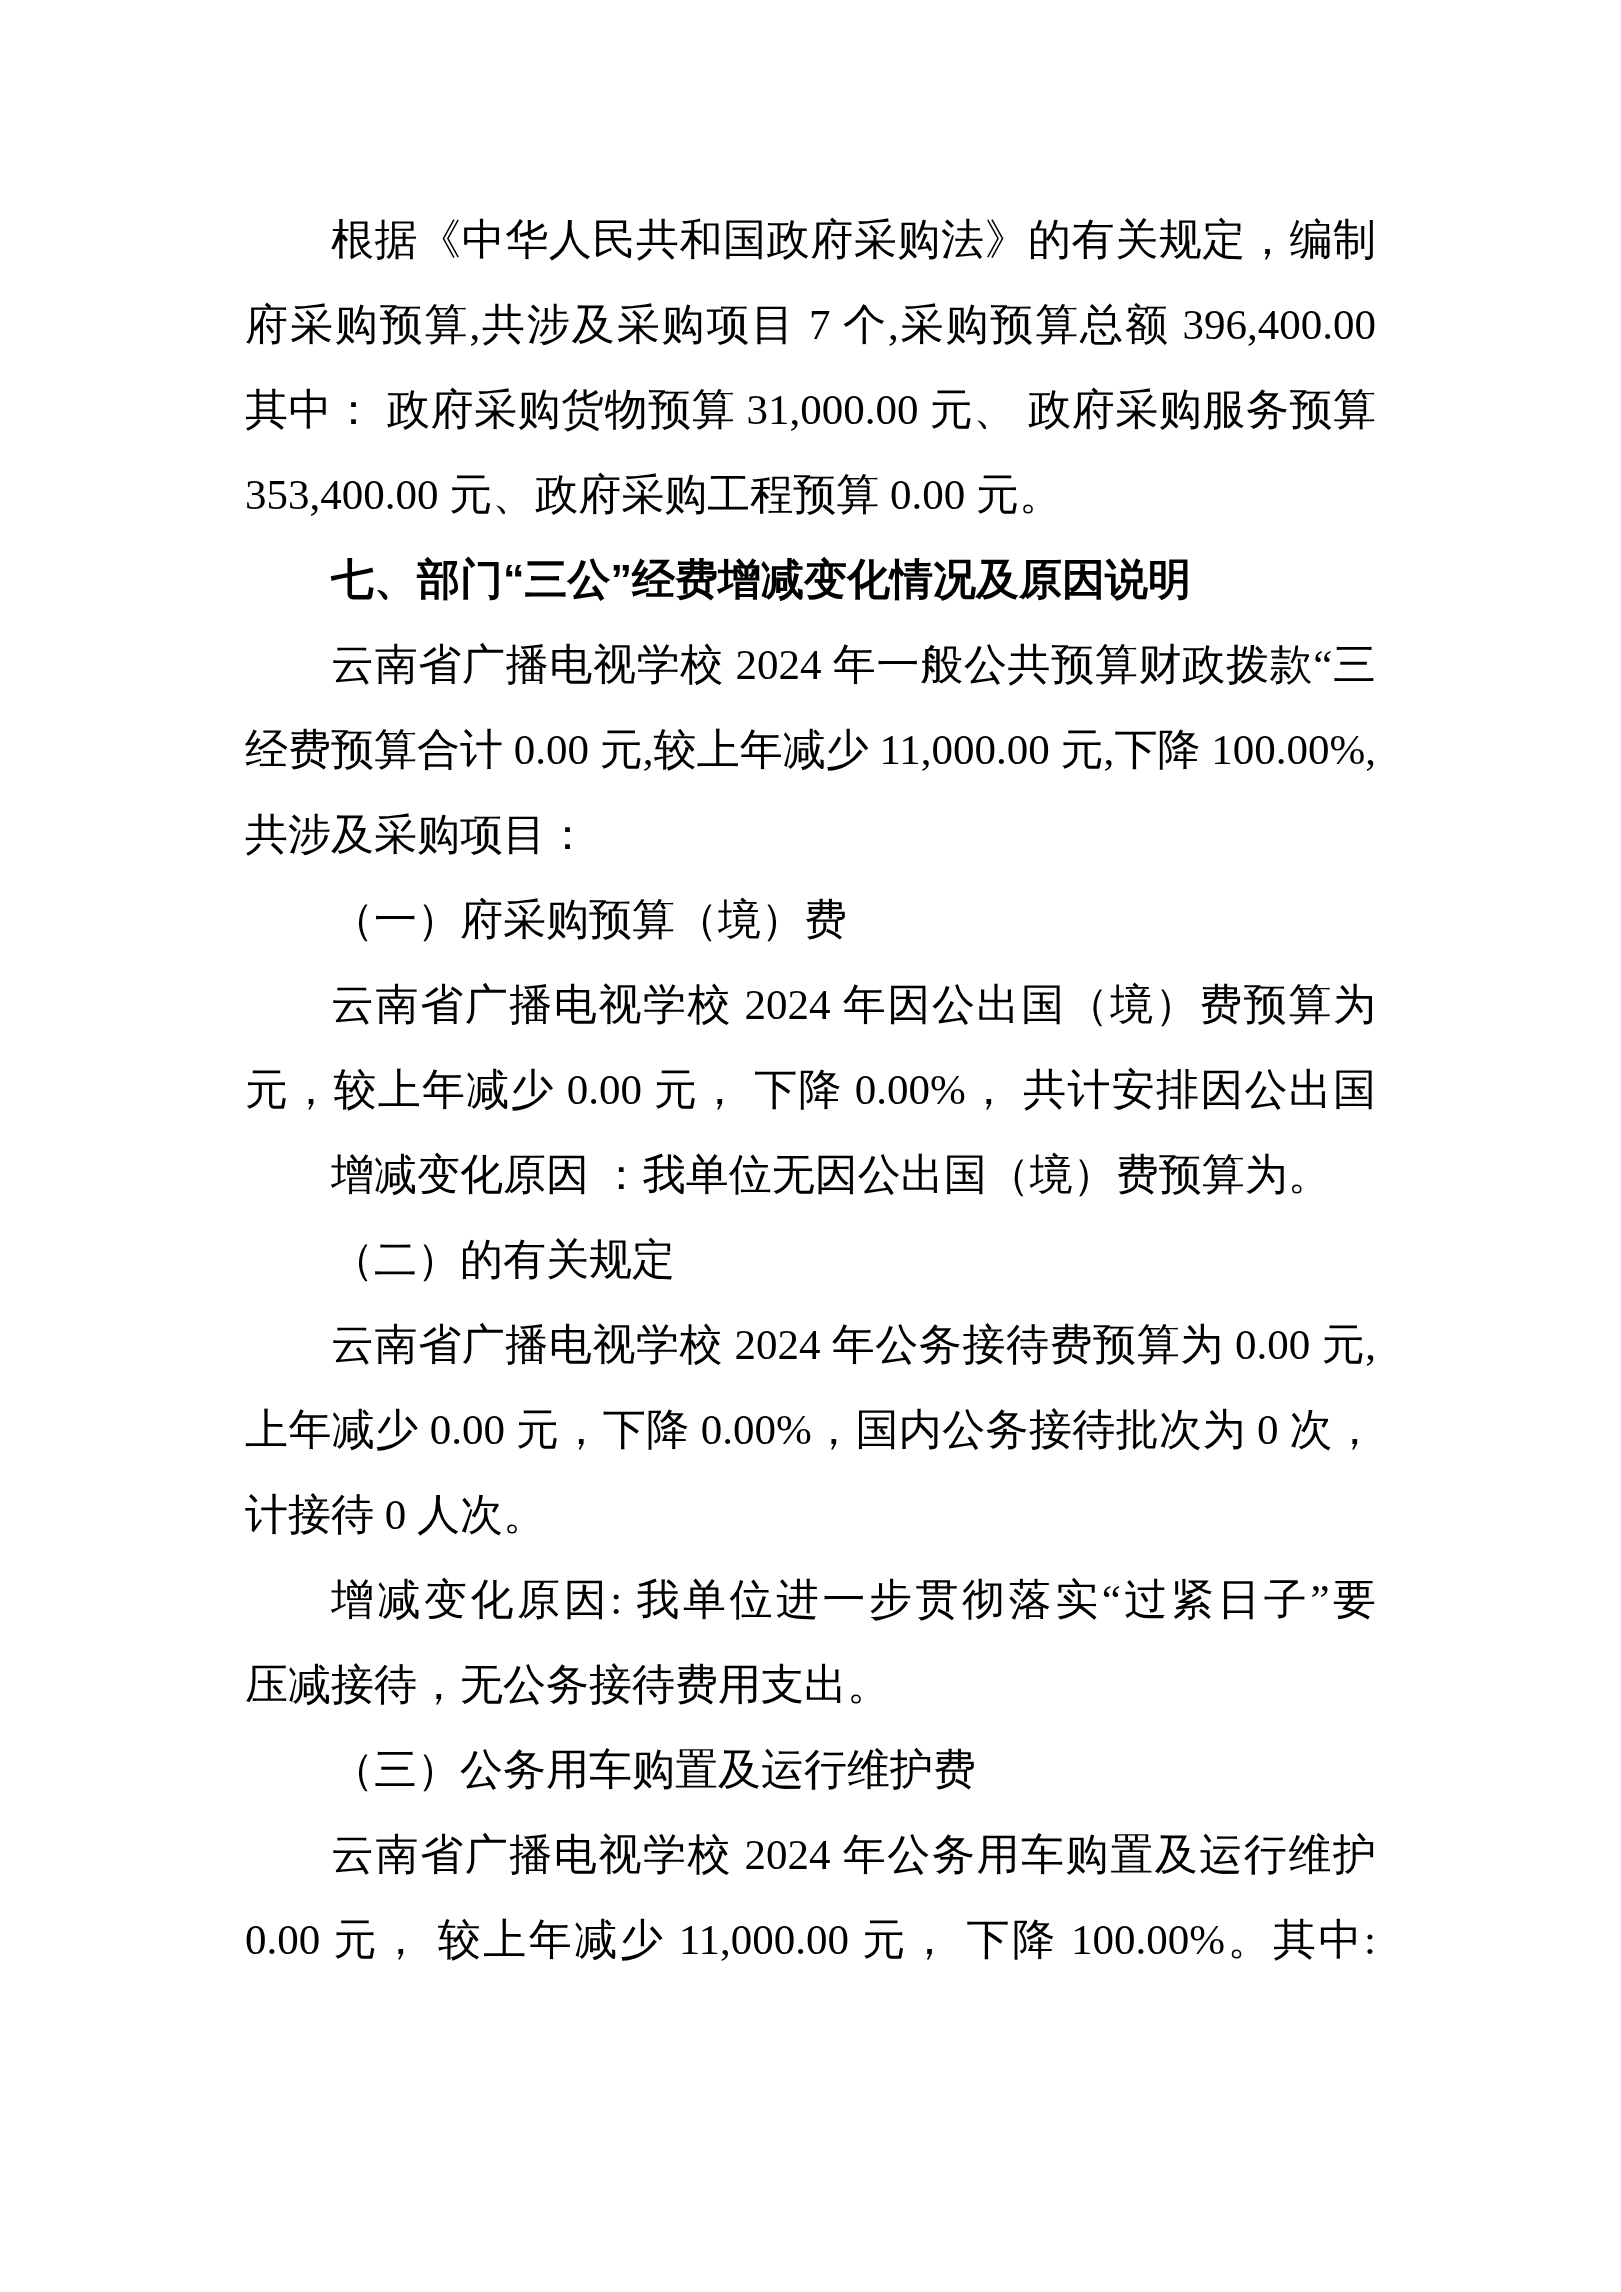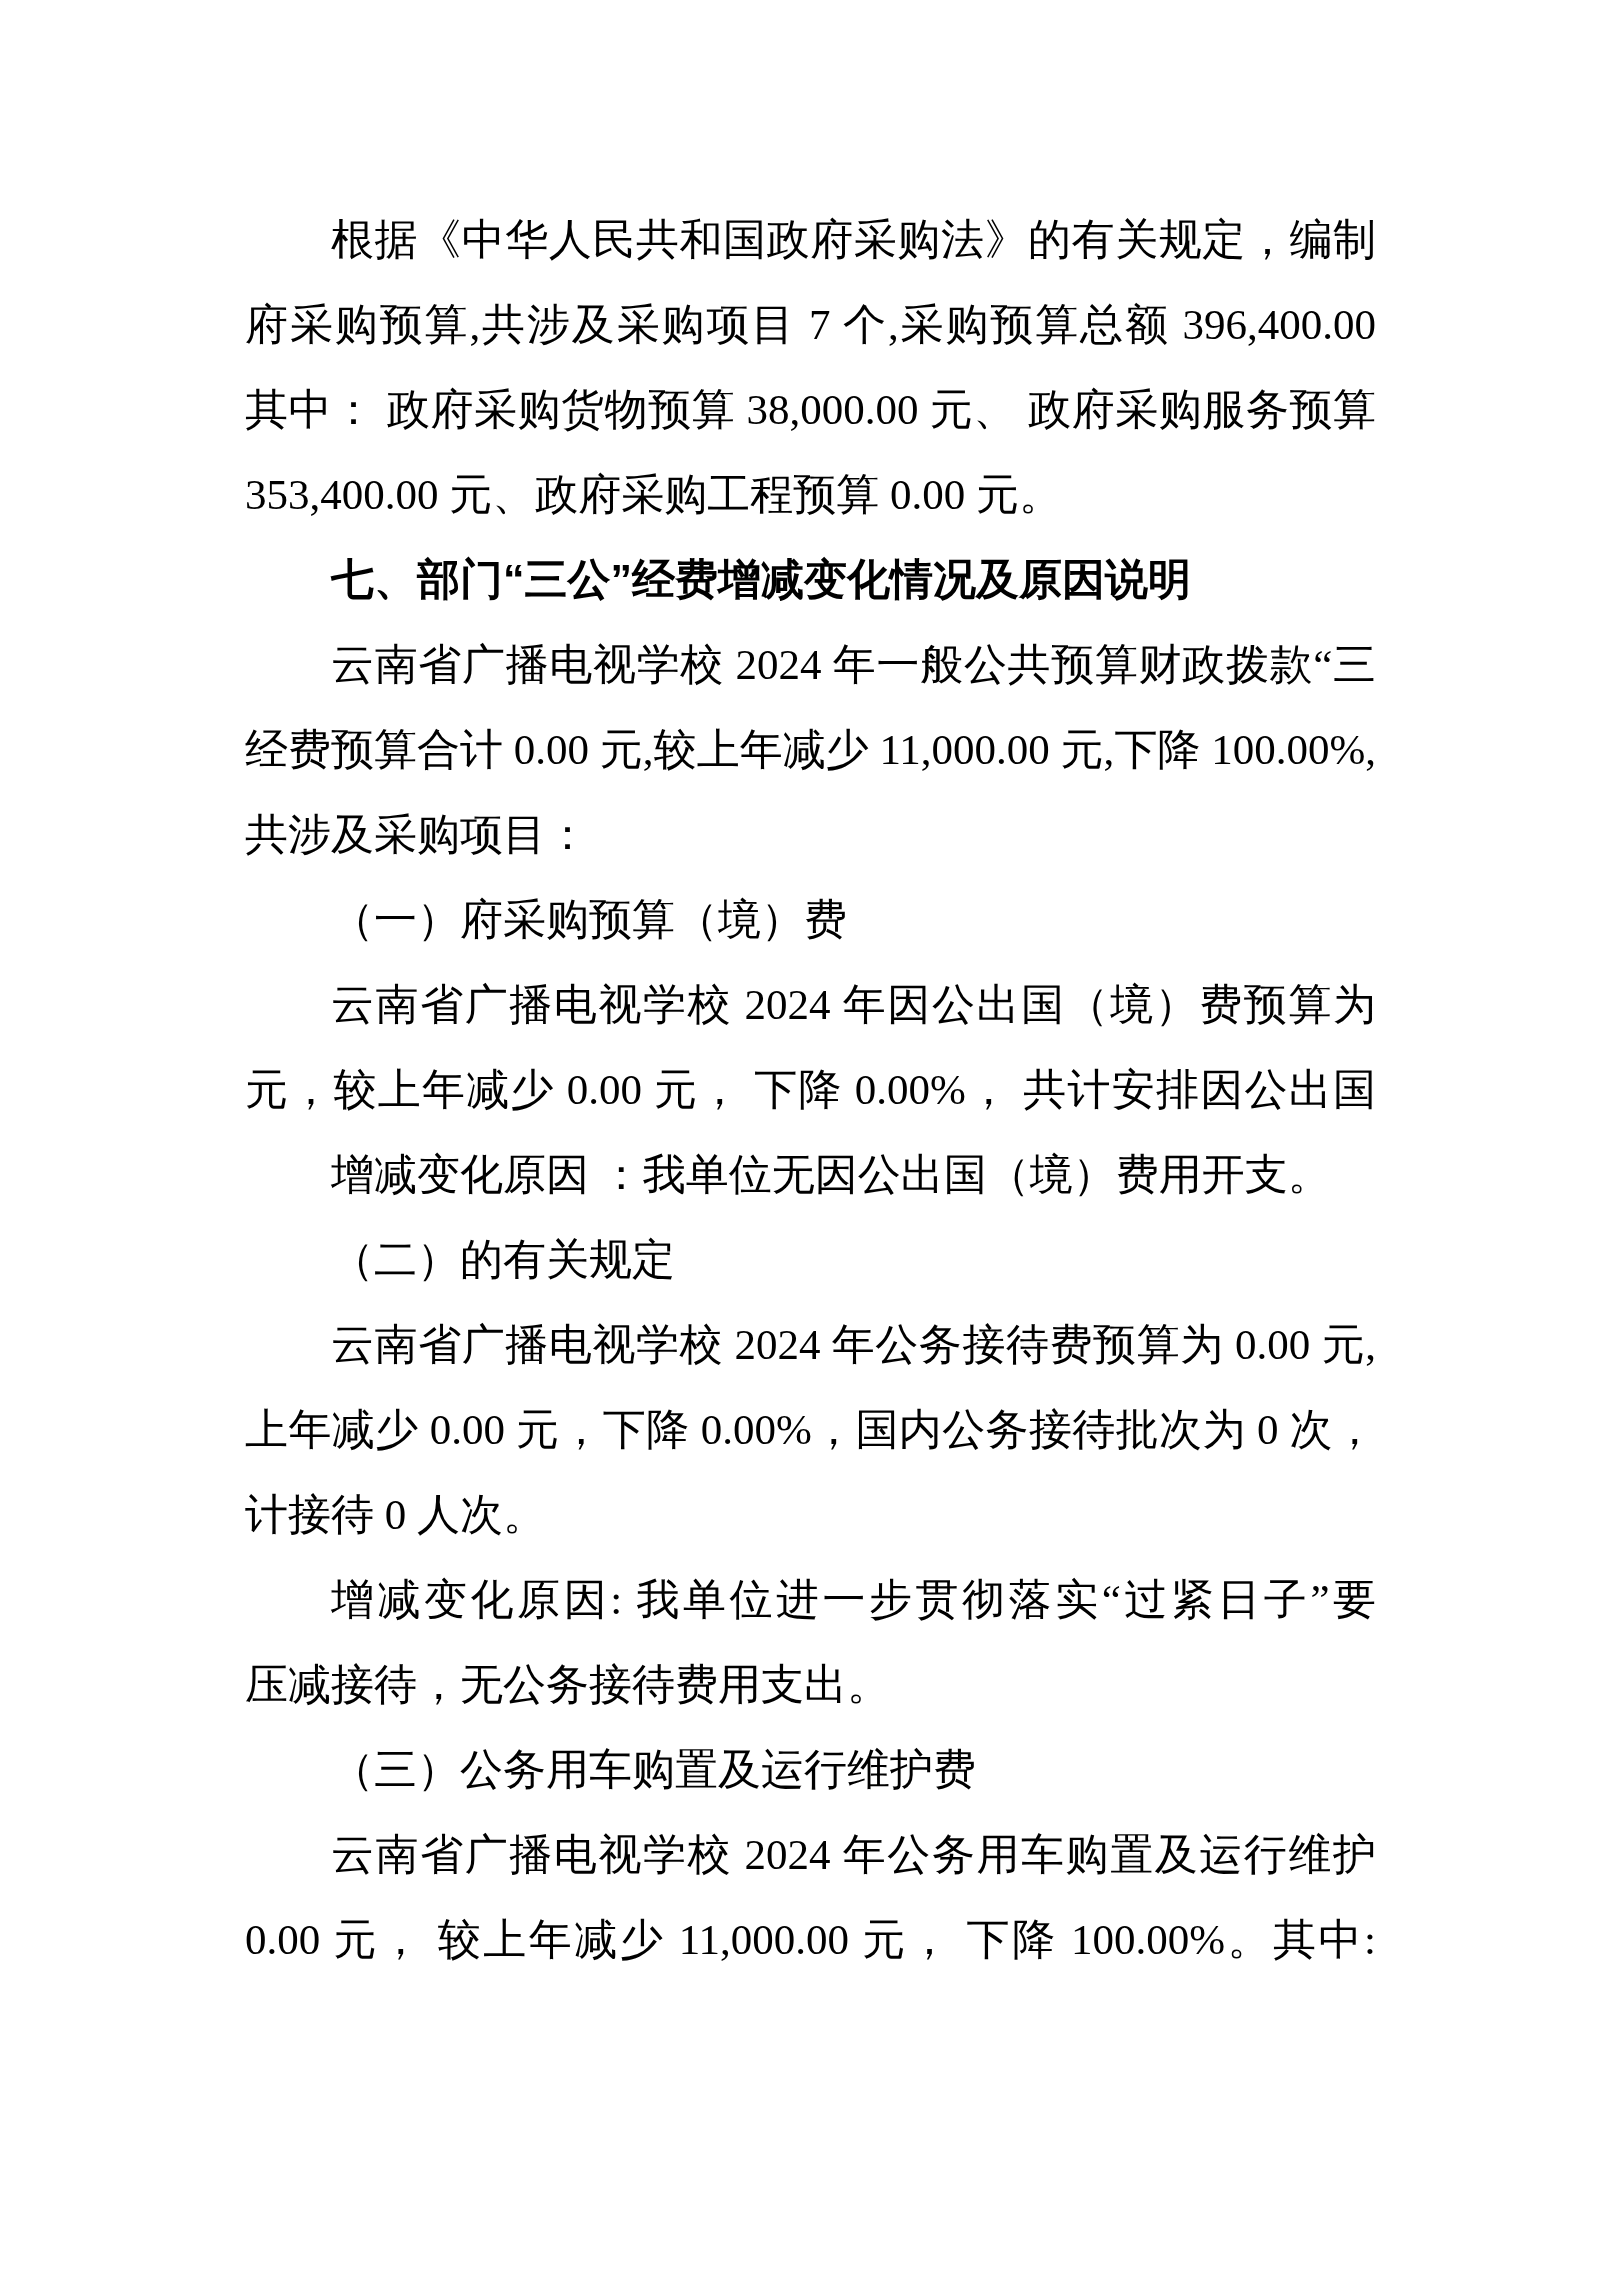--- a/index.html
+++ b/index.html
@@ -43,40 +43,40 @@
     font-weight: 700;
   }
 </style>
 </head>
 <body>
 
 <div class="page" id="doc">
     <div>
       <div class="line justify indent">根据《中华人民共和国政府采购法》的有关规定，编制了政</div>
       <div class="line justify">府采购预算,共涉及采购项目 7 个,采购预算总额 396,400.00 元,</div>
-      <div class="line justify">其中： 政府采购货物预算 38,000.00 元、 政府采购服务预算</div>
+      <div class="line justify">其中： 政府采购货物预算 31,000.00 元、 政府采购服务预算</div>
       <div class="line plain">353,400.00 元、政府采购工程预算 0.00 元。</div>
     </div>
     <div>
       <div class="line plain indent heading">七、部门“三公”经费增减变化情况及原因说明</div>
     </div>
     <div>
       <div class="line justify indent">云南省广播电视学校 2024 年一般公共预算财政拨款“三公”</div>
       <div class="line justify">经费预算合计 0.00 元,较上年减少 11,000.00 元,下降 100.00%,</div>
       <div class="line plain">共涉及采购项目：</div>
     </div>
     <div>
       <div class="line plain indent">（一）府采购预算（境）费</div>
     </div>
     <div>
       <div class="line justify indent">云南省广播电视学校 2024 年因公出国（境）费预算为 0.00</div>
       <div class="line justify">元，较上年减少 0.00 元， 下降 0.00%， 共计安排因公出国（境）</div>
     </div>
     <div>
-      <div class="line plain indent">增减变化原因 ：我单位无因公出国（境）费用开支。</div>
+      <div class="line plain indent">增减变化原因 ：我单位无因公出国（境）费预算为。</div>
     </div>
     <div>
       <div class="line plain indent">（二）的有关规定</div>
     </div>
     <div>
       <div class="line justify indent">云南省广播电视学校 2024 年公务接待费预算为 0.00 元,较</div>
       <div class="line justify">上年减少 0.00 元，下降 0.00%，国内公务接待批次为 0 次，共</div>
       <div class="line plain">计接待 0 人次。</div>
     </div>
     <div>

